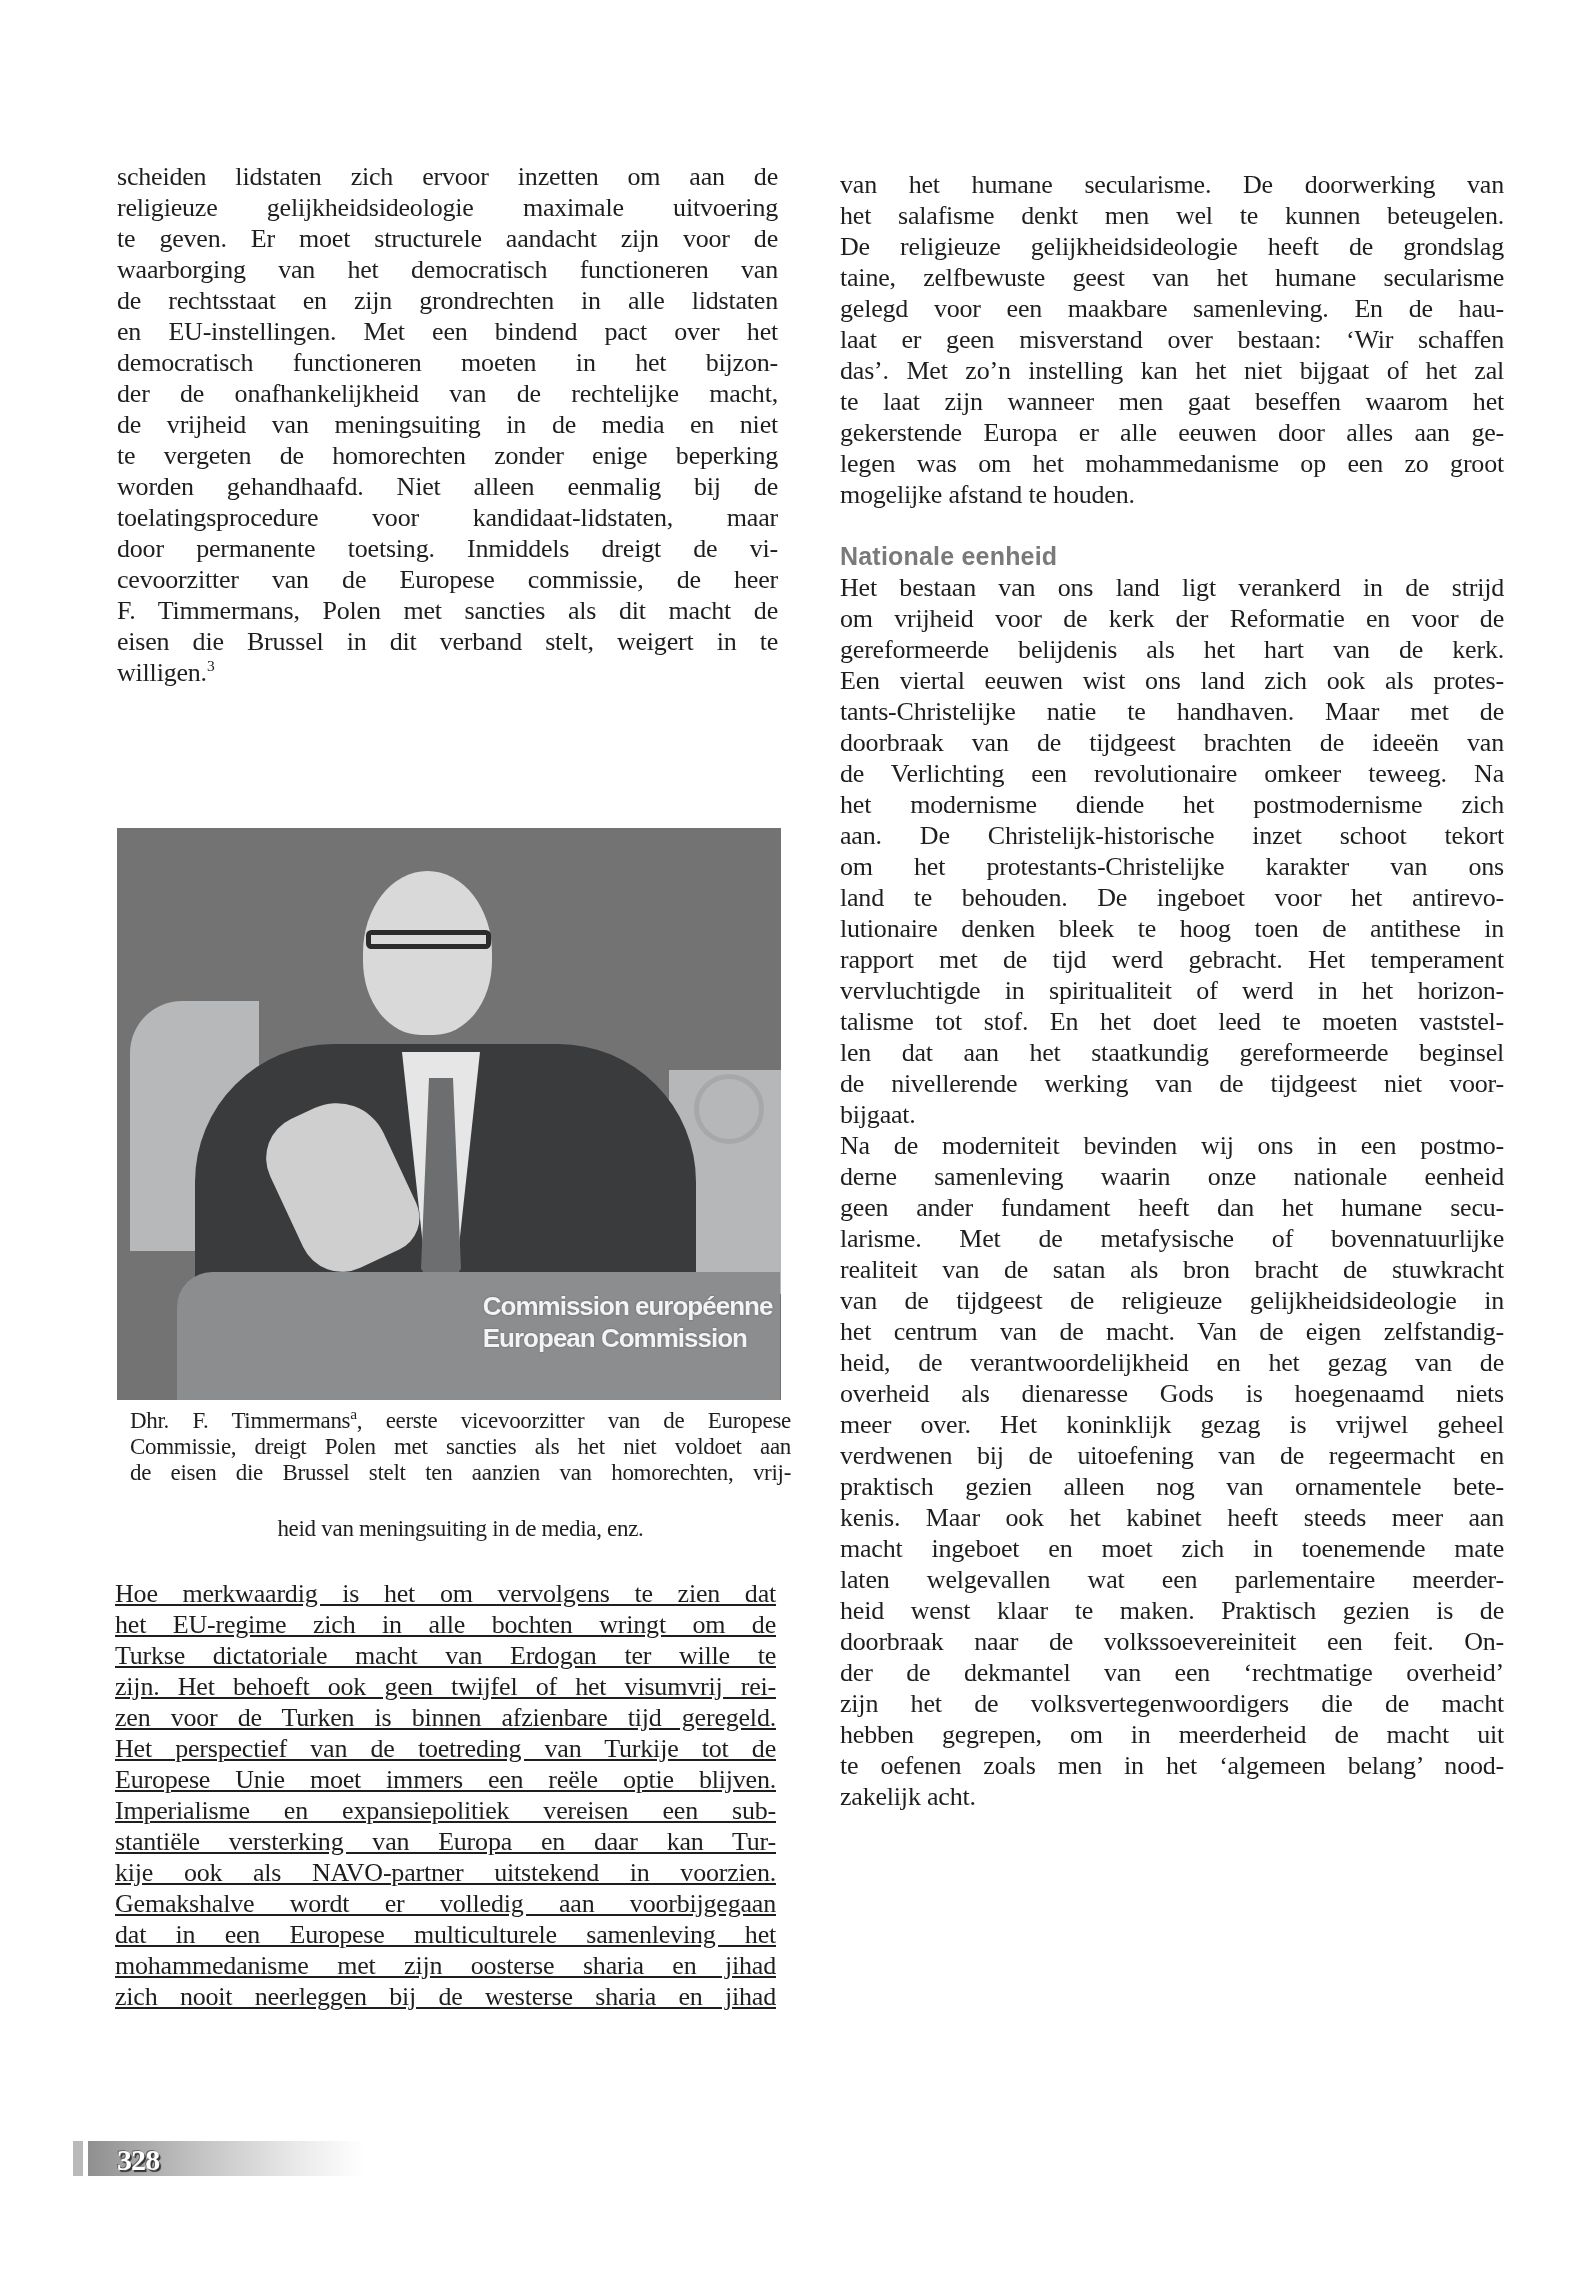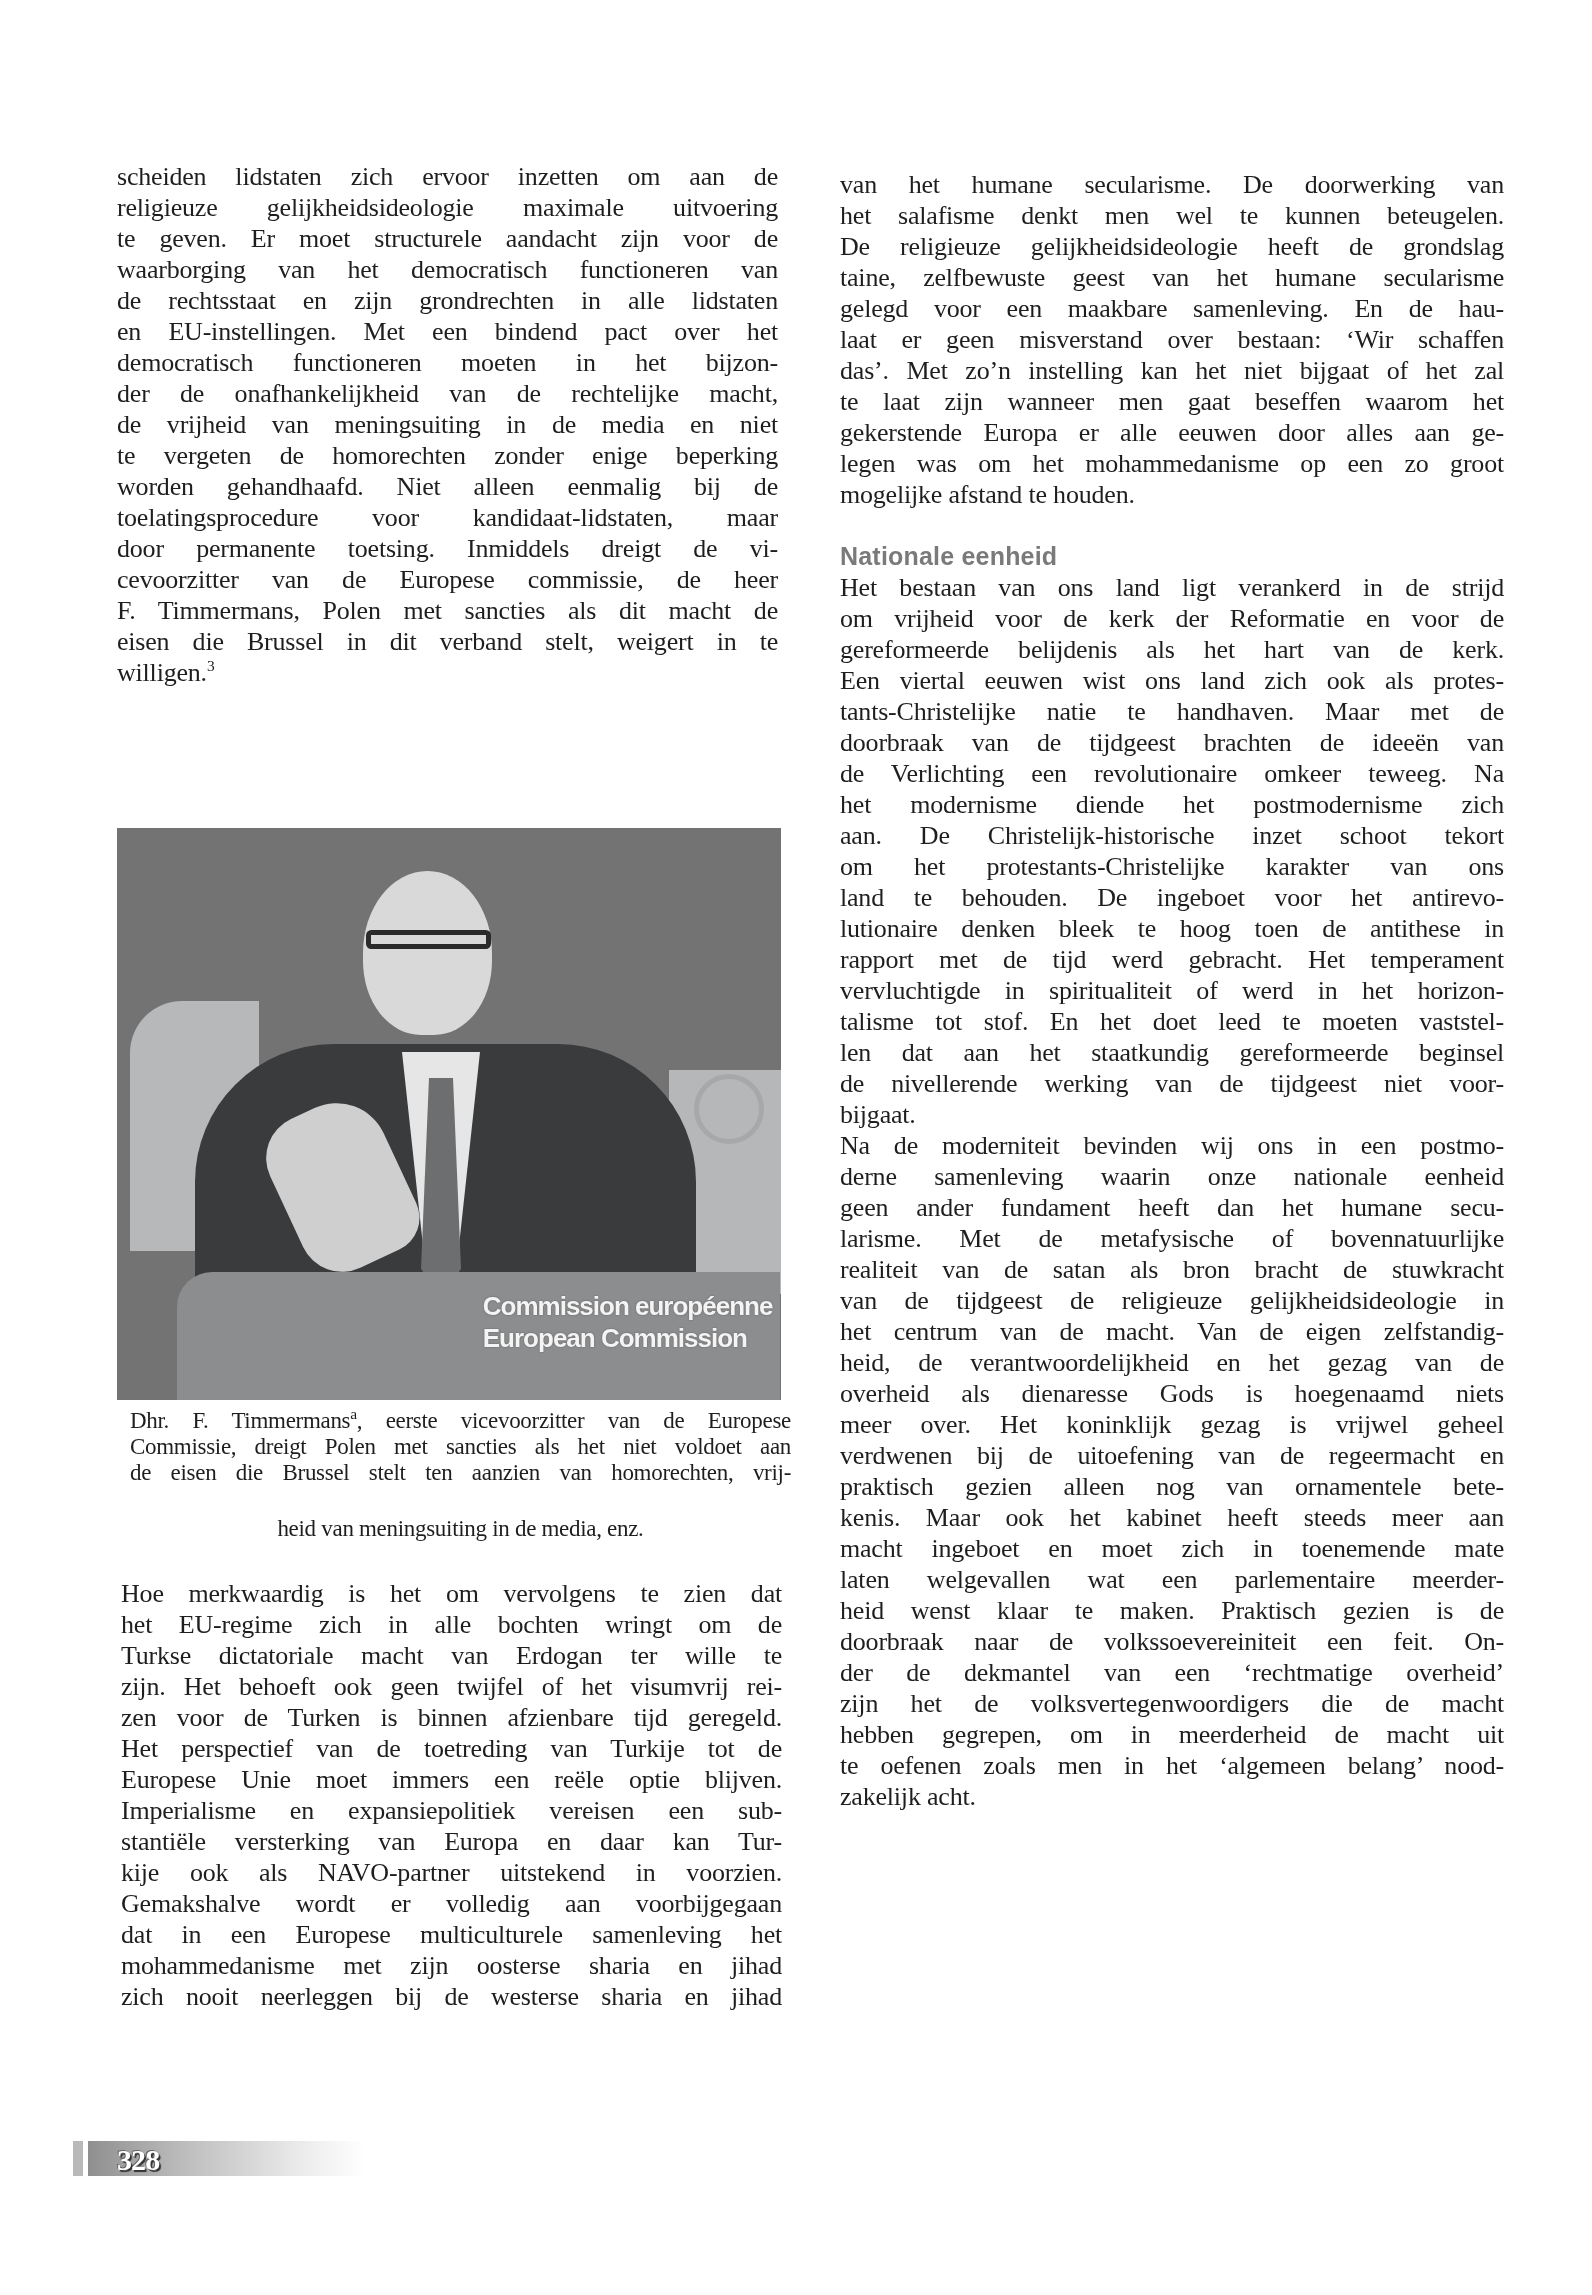--- a/index.html
+++ b/index.html
@@ -36,21 +36,21 @@
            background: #cfcfcf; border-radius: 43px 52px 35px 43px; transform: rotate(-25deg); }
   .photo .podium { position: absolute; left: 60px; top: 444px; width: 603px; height: 138px;
            background: #8c8d8f; border-radius: 35px 0 0 0; }
   .photo .podium-text { position: absolute; right: 8.6px; top: 462px; color: #f4f4f4;
            font-family: "Liberation Sans", "DejaVu Sans", sans-serif; font-weight: bold;
            font-size: 26px; line-height: 32px; letter-spacing: -1px; text-align: left;
            text-shadow: 0 0 1.7px #555; }
   .caption { position: absolute; left: 130px; top: 1408px; width: 661px;
            }
   .caption .line { font-size: 23px; line-height: 26px; height: 26px; letter-spacing: -0.3px; }
-  #para-left-2 { position: absolute; left: 121px; top: 1578px; width: 661px; }
+  #para-left-2 { position: absolute; left: 115px; top: 1578px; width: 661px; text-decoration: underline; }
   .gap { height: 31px; }
   .heading { font-family: "Liberation Sans", "DejaVu Sans", sans-serif; font-weight: bold;
            color: #7a7a7a; font-size: 25px; line-height: 31px; height: 31px;
            letter-spacing: 0.2px; }
   .pagebar { position: absolute; left: 73px; top: 2141px; height: 35px; width: 293px; }
   .pagebar .stub { position: absolute; left: 0; top: 0; width: 10.4px; height: 35px; background: #b9b9b9; }
   .pagebar .bar { position: absolute; left: 14.7px; top: 0; width: 276px; height: 35px;
            background: linear-gradient(to right, #8f8f8f 0%, #bdbdbd 35%, #e9e9e9 75%, #ffffff 100%); }
   .pagebar .num { position: absolute; left: 44px; top: 1.7px; font-family: "Liberation Serif", serif;
            font-weight: bold; font-size: 30px; color: #ffffff;

